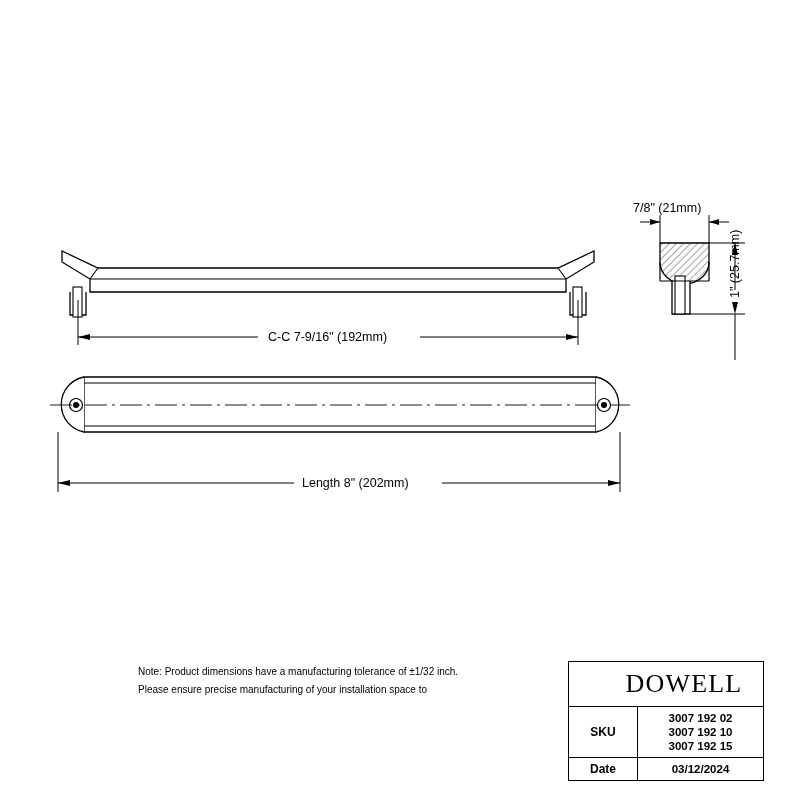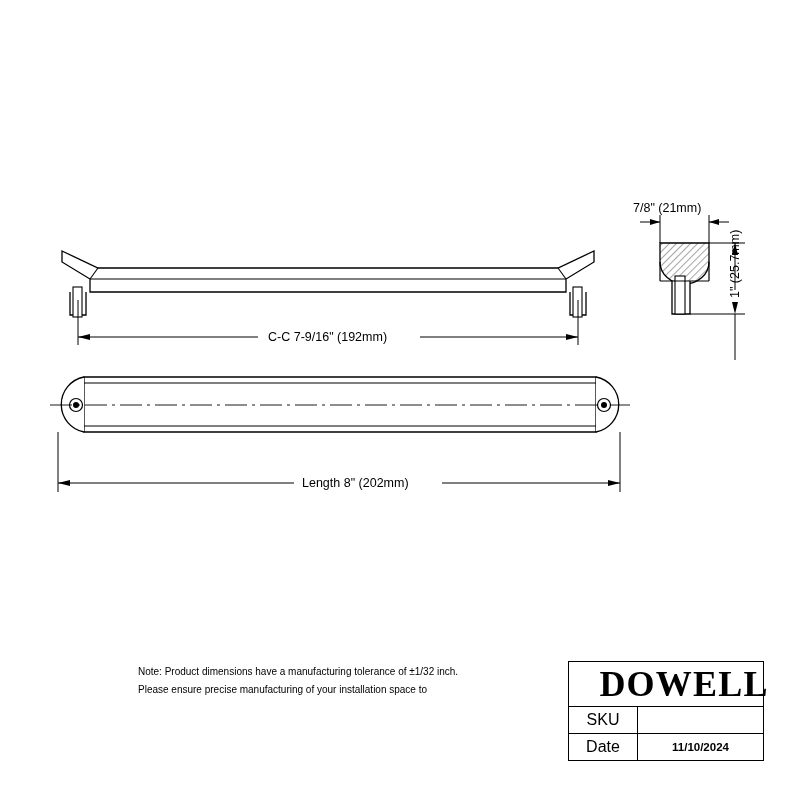--- a/index.html
+++ b/index.html
@@ -49,40 +49,40 @@
   }
   .tb-brand {
     height: 44px;
     display: flex;
     align-items: center;
     justify-content: center;
     border-bottom: 1.6px solid #000;
   }
   .tb-brand .brand-text {
     font-family: "Liberation Serif", serif;
-    font-size: 36px;
+    font-size: 26px;
     letter-spacing: 1.2px;
-    font-weight: 700;
+    font-weight: 400;
     margin-left: 36px;
   }
   .tb-row {
     display: flex;
     align-items: stretch;
     border-bottom: 1.6px solid #000;
   }
   .tb-row:last-child { border-bottom: none; }
   .tb-label {
     width: 68px;
     min-width: 68px;
     border-right: 1.6px solid #000;
     display: flex;
     align-items: center;
     justify-content: center;
-    font-size: 16px;
-    font-weight: normal;
+    font-size: 12px;
+    font-weight: bold;
     padding: 4px 0;
   }
   .tb-value {
     flex: 1;
     display: flex;
     flex-direction: column;
     align-items: center;
     justify-content: center;
     font-size: 11.5px;
     font-weight: bold;
@@ -202,20 +202,25 @@
     <div>Note: Product dimensions have a manufacturing tolerance of ±1/32 inch.</div>
     <div>Please ensure precise manufacturing of your installation space to</div>
   </div>
 
   <div class="titleblock">
     <div class="tb-brand">
       <span class="brand-text">DOWELL</span>
     </div>
     <div class="tb-row">
       <div class="tb-label">SKU</div>
+      <div class="tb-value">
+        <span class="sku-line">3007 192 02</span>
+        <span class="sku-line">3007 192 10</span>
+        <span class="sku-line">3007 192 15</span>
+      </div>
     </div>
     <div class="tb-row">
       <div class="tb-label">Date</div>
-      <div class="tb-value">11/10/2024</div>
+      <div class="tb-value">03/12/2024</div>
     </div>
   </div>
 
 </div>
 
 </body></html>

